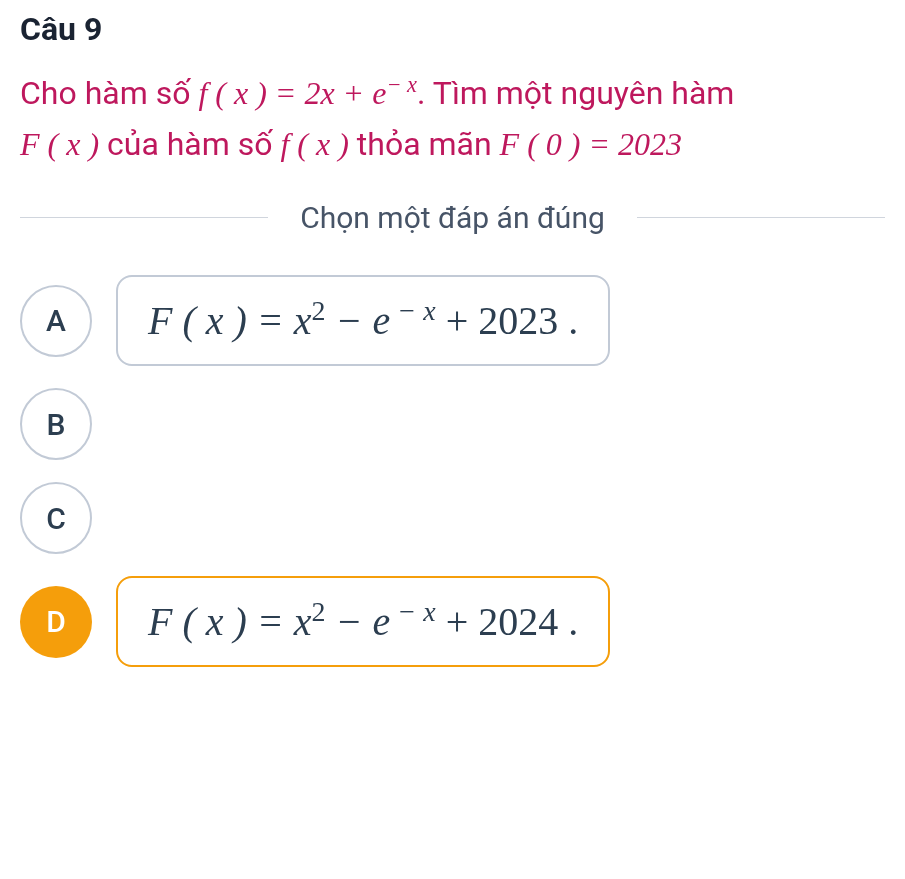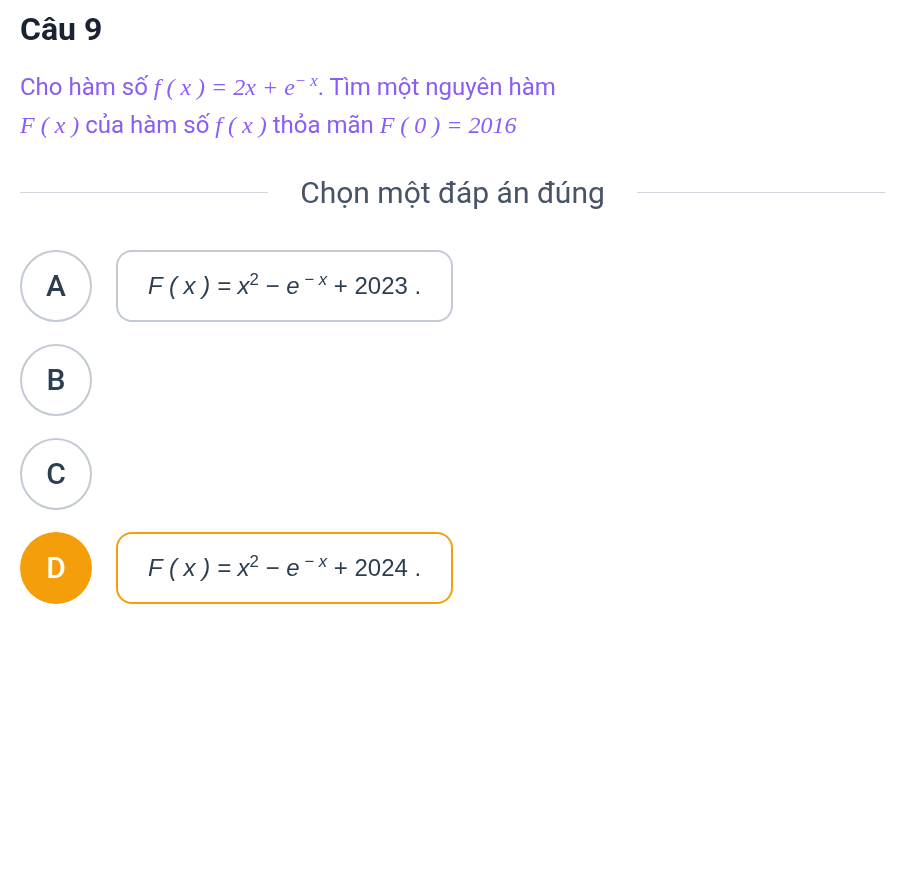--- a/index.html
+++ b/index.html
@@ -15,22 +15,22 @@
       padding: 10px 20px;
       color: #2c3e50;
     }
     .question-header {
       font-size: 32px;
       font-weight: 700;
       color: #1a2332;
       margin-bottom: 20px;
     }
     .question-text {
-      font-size: 24px;
-      color: #8b5cf6;
+      font-size: 32px;
+      color: #be185d;
       line-height: 1.6;
       margin-bottom: 30px;
     }
     .math {
       font-family: 'Times New Roman', serif;
       font-style: italic;
     }
     .instruction-row {
       display: flex;
       align-items: center;
@@ -76,22 +76,22 @@
     }
     .option-letter.selected {
       background: #f59e0b;
       color: #ffffff;
       border: none;
     }
     .option-content {
       flex: 0 1 auto;
       padding: 20px 30px;
       border-radius: 16px;
-      font-size: 24px;
-      font-family: Liberation Sans, sans-serif;
+      font-size: 40px;
+      font-family: Liberation Serif, serif;
     }
     .option-content.unselected {
       border: 2px solid #c2cad6;
       background: #ffffff;
       color: #2c3e50;
     }
     .option-content.selected {
       border: 2px solid #f59e0b;
       background: #ffffff;
       color: #2c3e50;
@@ -105,21 +105,21 @@
       font-style: italic;
     }
   </style>
 </head>
 <body>
 
 <div class="question-header">Câu 9</div>
 
 <div class="question-text">
   <span>Cho hàm số </span><span class="math"><span>f ( x ) = 2x + e</span><span class="sup">− x</span></span><span>. Tìm một nguyên hàm </span><br>
-  <span class="math">F ( x )</span><span> của hàm số </span><span class="math">f ( x )</span><span> thỏa mãn </span><span class="math">F ( 0 ) = 2016</span>
+  <span class="math">F ( x )</span><span> của hàm số </span><span class="math">f ( x )</span><span> thỏa mãn </span><span class="math">F ( 0 ) = 2023</span>
 </div>
 
 <div class="instruction-row">
   <div class="instruction-line"></div>
   <div class="instruction-text">Chọn một đáp án đúng</div>
   <div class="instruction-line"></div>
 </div>
 
 <div class="options-container">
 

